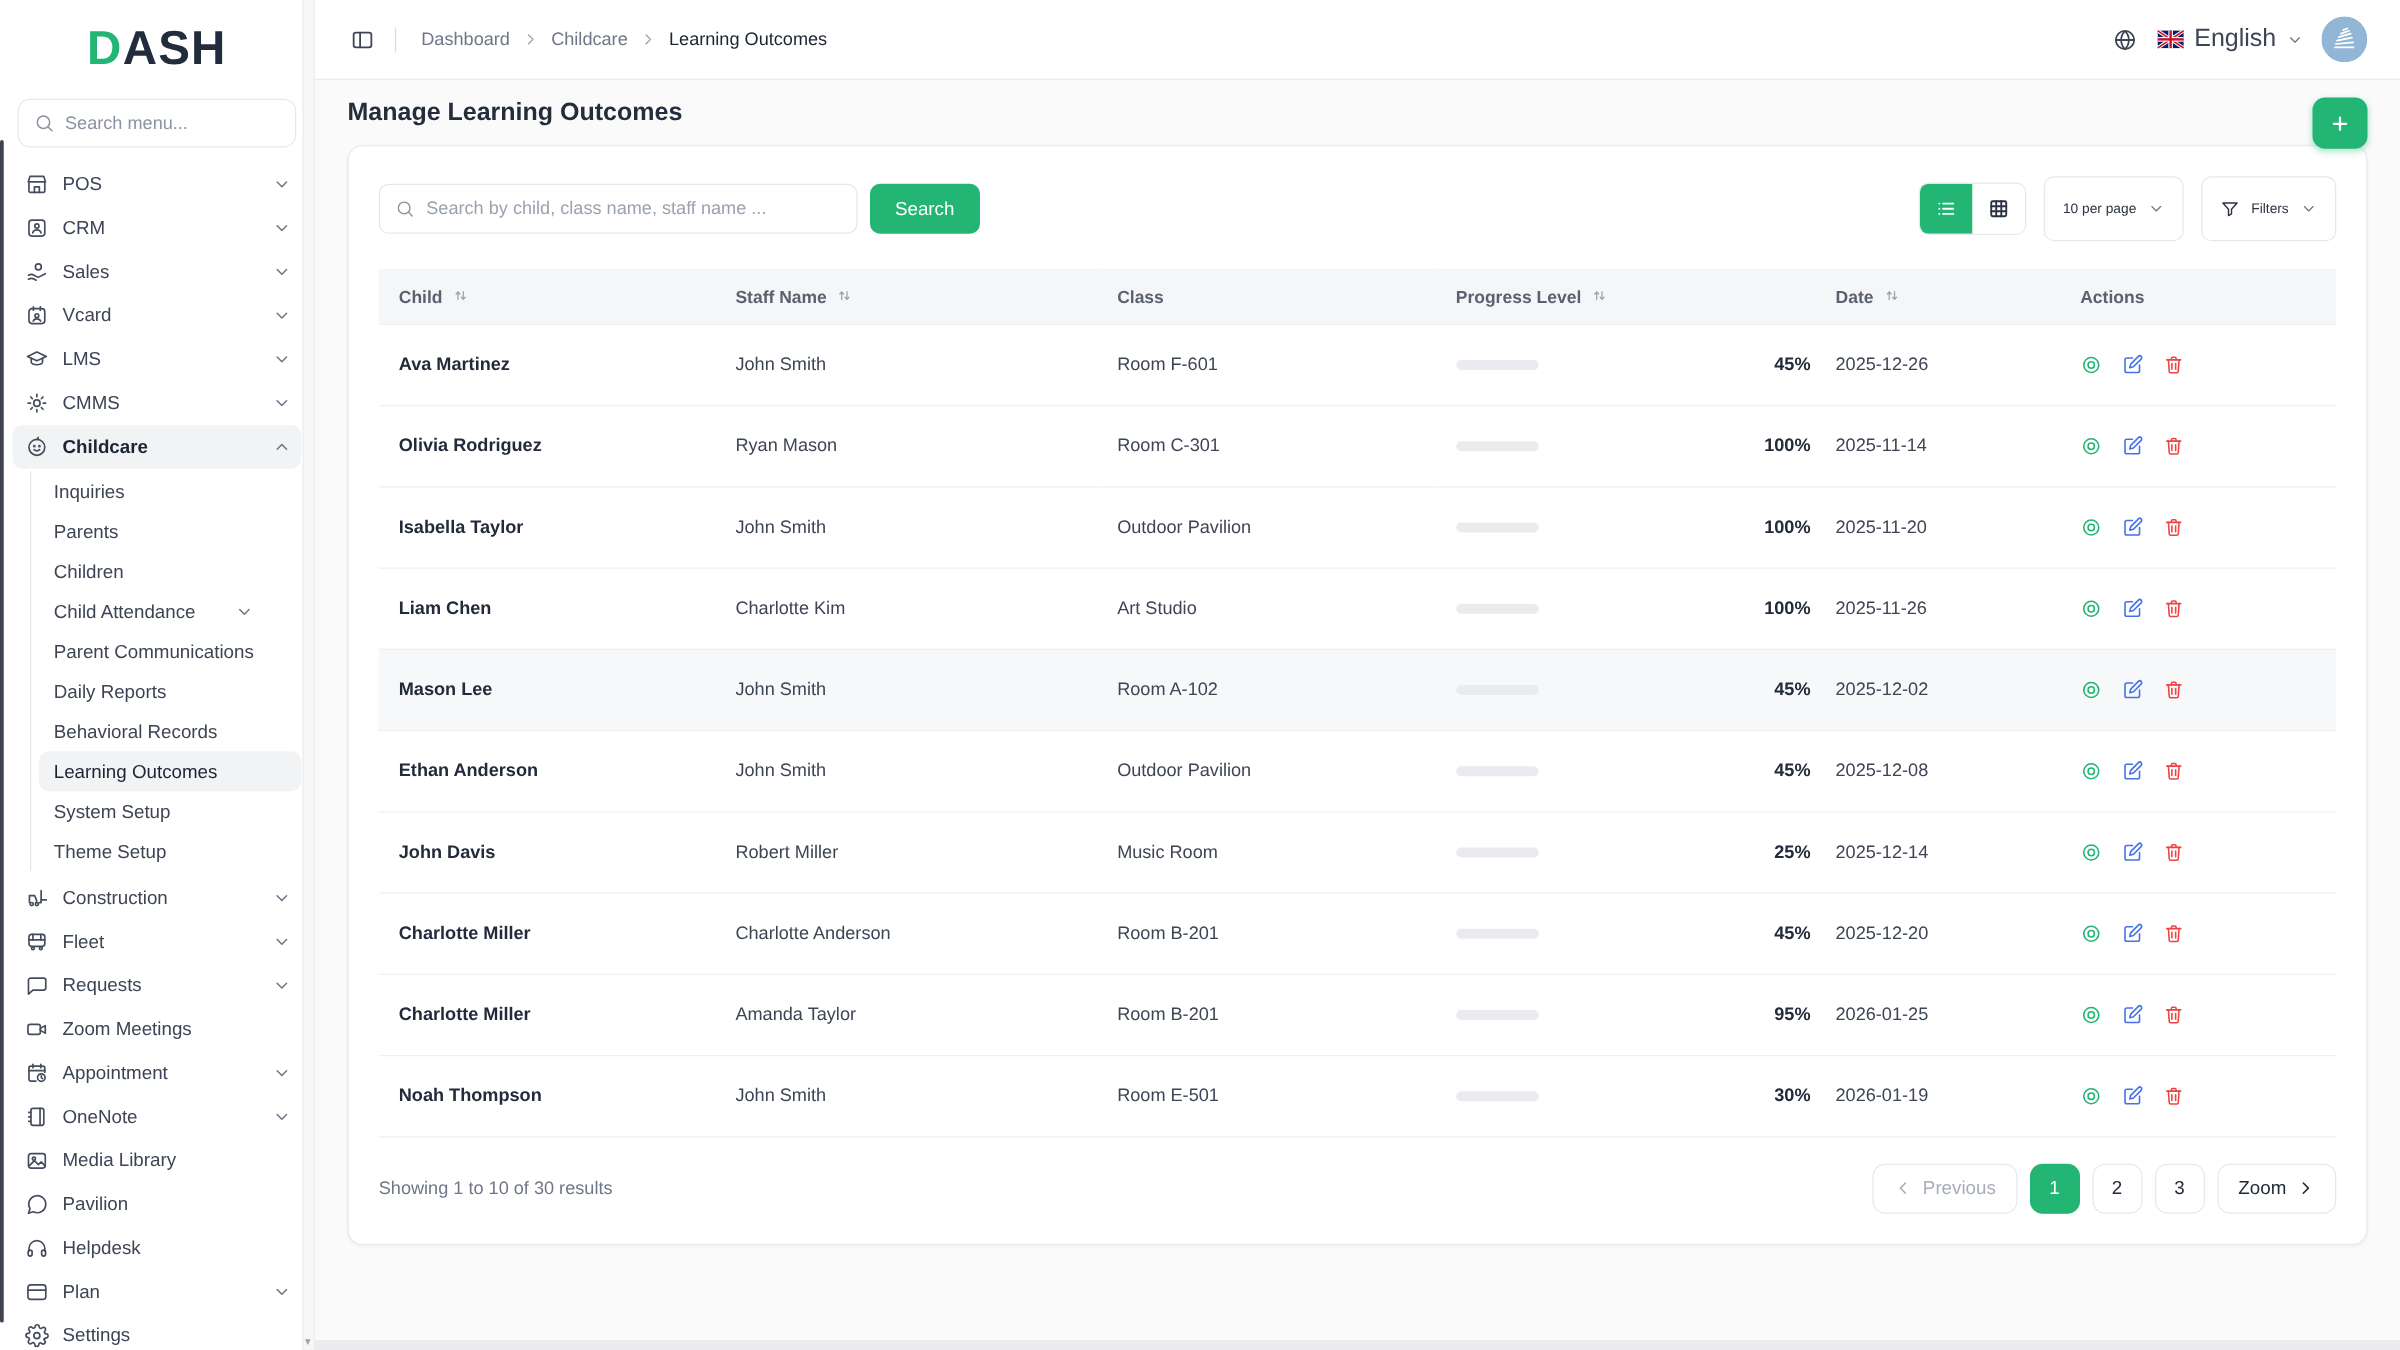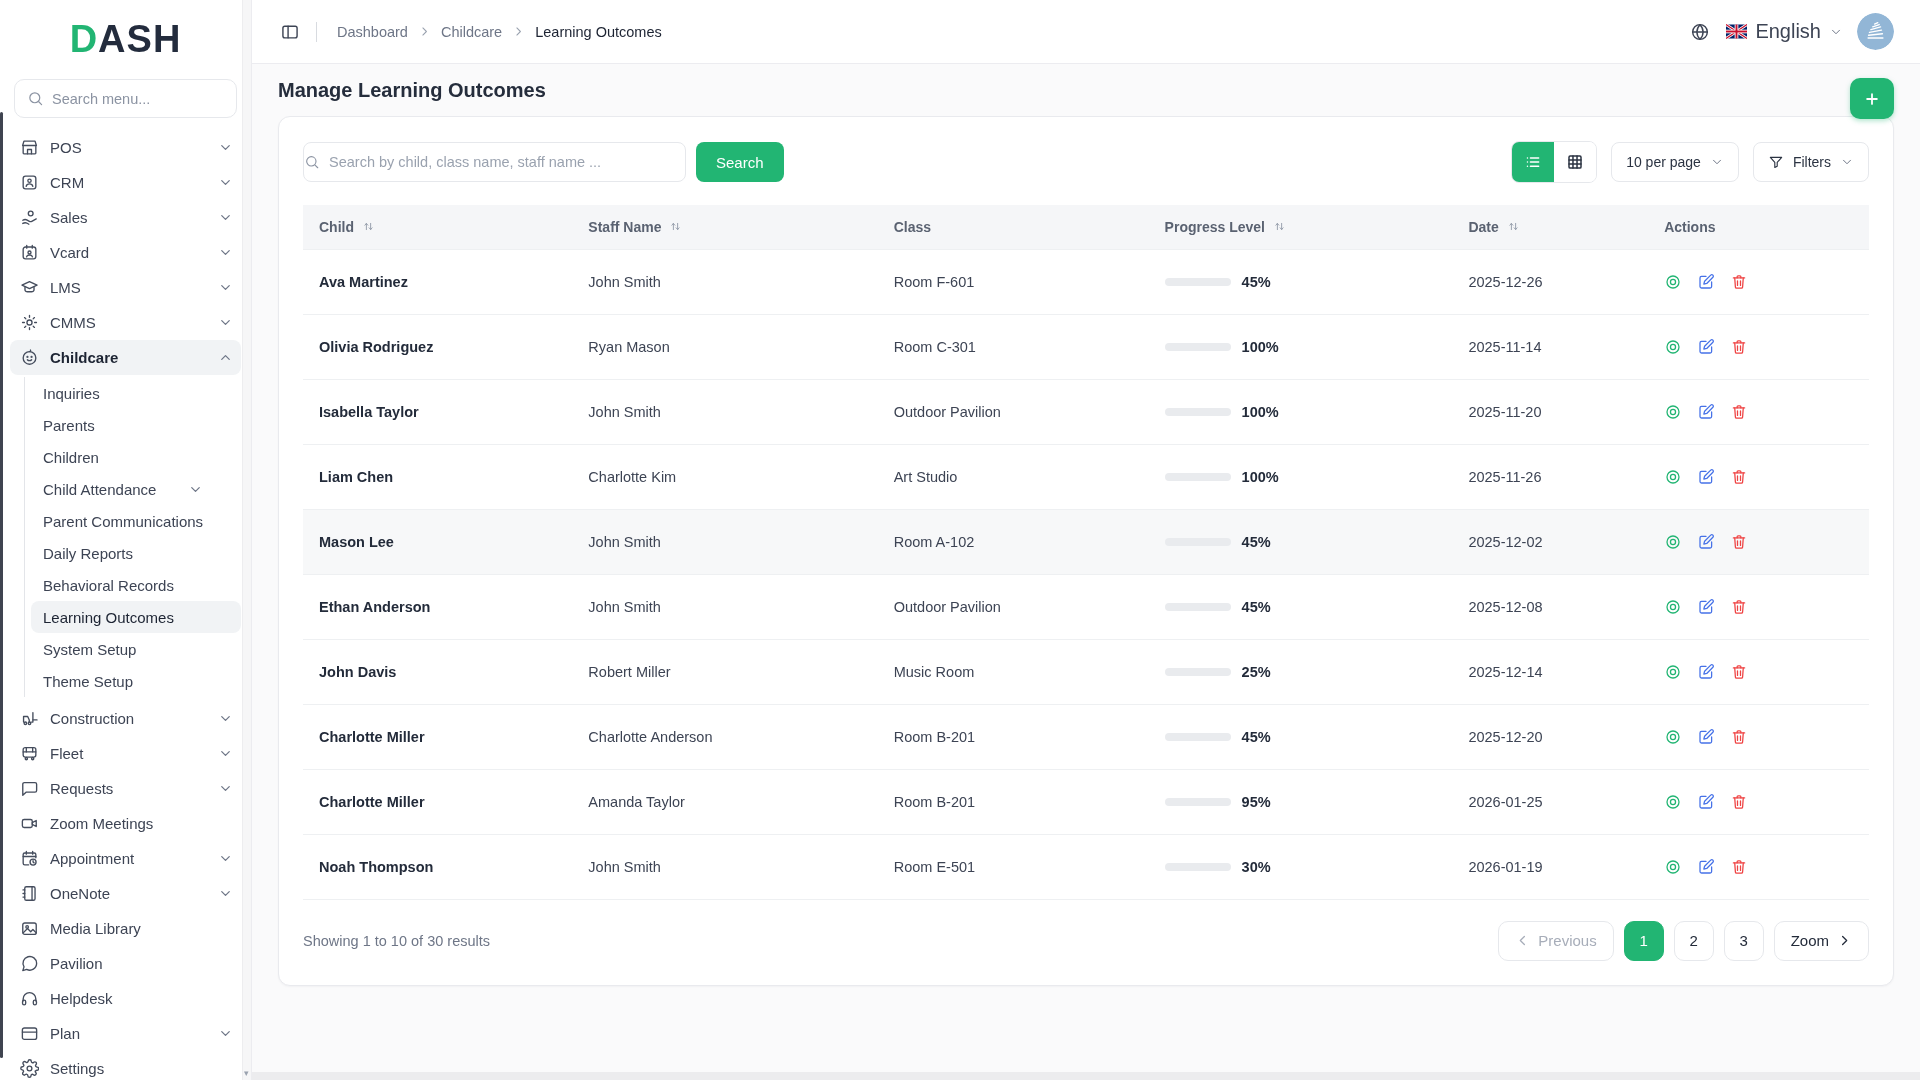--- a/index.html
+++ b/index.html
@@ -70,53 +70,53 @@
   .page-title { font-size:20px; font-weight:700; color:#252d3c; }
   .add-btn { position:absolute; top:14px; right:26px; width:44px; height:41px; border-radius:10px;
     background:var(--accent); border:none; color:#fff; display:flex; align-items:center; justify-content:center;
     cursor:pointer; box-shadow:0 2px 5px rgba(34,181,115,.35); }
   .add-btn .ic { width:18px; height:18px; stroke-width:2.4; }
 
   .card { background:#fff; border:1px solid #e9eaee; border-radius:12px;
     box-shadow:0 1px 2px rgba(16,24,40,.04); padding:24px; }
   .toolbar { display:flex; align-items:center; }
   .search-wrap { width:383px; height:40px; border:1px solid var(--border); border-radius:8px;
-    display:flex; align-items:center; gap:9px; padding:0 0; background:#fff; }
+    display:flex; align-items:center; gap:9px; padding:0 12px; background:#fff; }
   .search-wrap .ic { width:16px; height:16px; color:#8b93a2; }
   .search-wrap input { border:none; outline:none; width:100%; font-size:14.5px; color:#3d4454;
     font-family:"Liberation Sans", sans-serif; }
   .search-wrap input::placeholder { color:#9aa2af; }
   .search-btn { margin-left:10px; height:40px; padding:0 20px; background:var(--accent); color:#fff;
     border:none; border-radius:8px; font-size:15px; cursor:pointer; font-family:"Liberation Sans", sans-serif; }
   .toolbar-right { margin-left:auto; display:flex; align-items:center; gap:14px; }
   .view-toggle { display:flex; border:1px solid var(--border); border-radius:8px; overflow:hidden; }
   .view-toggle button { width:42px; height:40px; border:none; background:#fff; cursor:pointer;
     display:flex; align-items:center; justify-content:center; color:#2b3342; }
   .view-toggle button.active { background:var(--accent); color:#fff; }
   .view-toggle .ic { width:18px; height:18px; stroke-width:2; }
-  .select-box, .filters-btn { height:40px; border:1px solid var(--border); border-radius:8px; background:#fff;
-    display:flex; align-items:center; gap:9px; padding:0 14px; font-size:14px; color:#2b3342; cursor:pointer;
+  .select-box, .filters-btn { height:52px; border:1px solid var(--border); border-radius:8px; background:#fff;
+    display:flex; align-items:center; gap:9px; padding:0 14px; font-size:11px; color:#2b3342; cursor:pointer;
     font-family:"Liberation Sans", sans-serif; }
   .select-box .chev, .filters-btn .chev { width:14px; height:14px; color:#6e7687; }
   .select-box .chev .ic, .filters-btn .chev .ic { width:14px; height:14px; }
   .filters-btn .funnel { width:16px; height:16px; color:#2b3342; }
   .filters-btn .funnel .ic { width:16px; height:16px; }
 
   table { width:100%; border-collapse:collapse; margin-top:22px; table-layout:fixed; }
   thead th { background:#f5f6f8; height:44px; text-align:left; font-size:14px; font-weight:700;
     color:#5a6271; padding:0 4px 0 16px; }
   thead th .th-inner { display:flex; align-items:center; gap:7px; }
   thead th .sort { width:15px; height:15px; color:#9aa2af; }
   thead th .sort .ic { width:15px; height:15px; }
   tbody td { height:65px; border-bottom:1px solid #eef0f2; font-size:14.5px; color:#3d4454;
     padding:0 4px 0 16px; }
   tbody tr:first-child td { border-top:1px solid #eef0f2; }
   tbody tr.hl td { background:#f7f8f9; }
   td.child { font-weight:700; color:#232b3a; font-size:14.5px; }
-  .prog { display:flex; align-items:center; gap:11px; }
+  .prog { display:flex; align-items:center; gap:11px;justify-content:space-between; }
   .prog .track { width:66px; height:8px; border-radius:5px; background:#e9ebee; overflow:hidden; }
   .prog .fill { height:100%; border-radius:5px; background:var(--accent); }
   .prog .pct { font-weight:700; color:#232b3a; }
   .actions { display:flex; align-items:center; gap:15px; }
   .act { background:none; border:none; cursor:pointer; padding:0; display:flex; }
   .act .ic { width:18px; height:18px; }
   .act.view { color:var(--accent); }
   .act.edit { color:var(--edit); }
   .act.del { color:var(--danger); }
 

